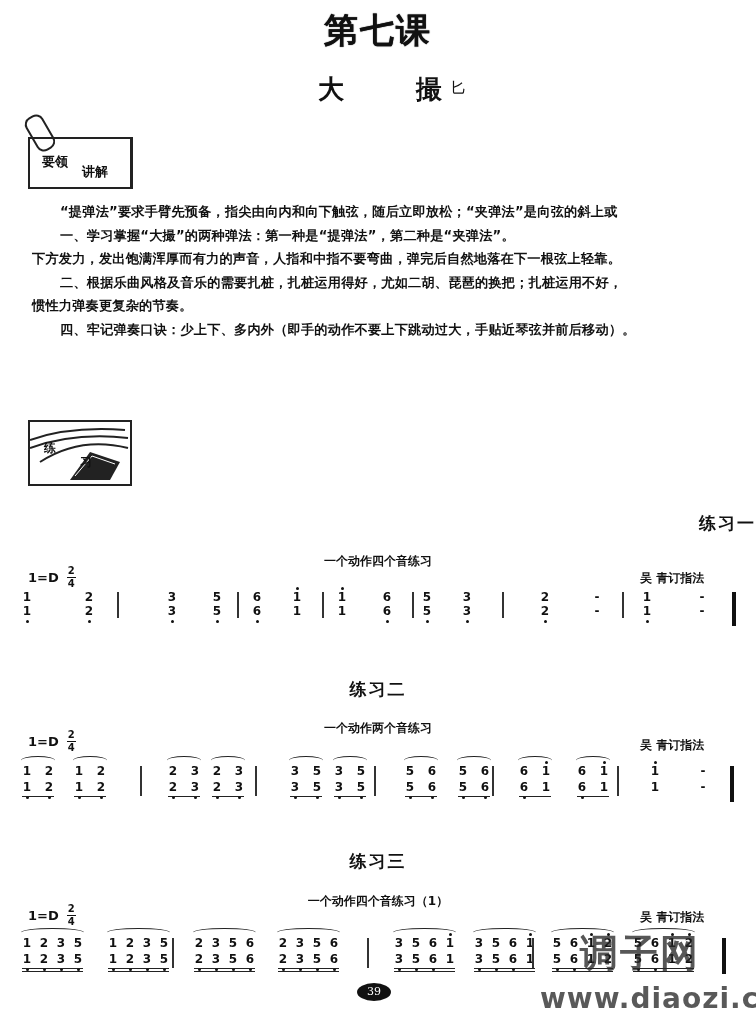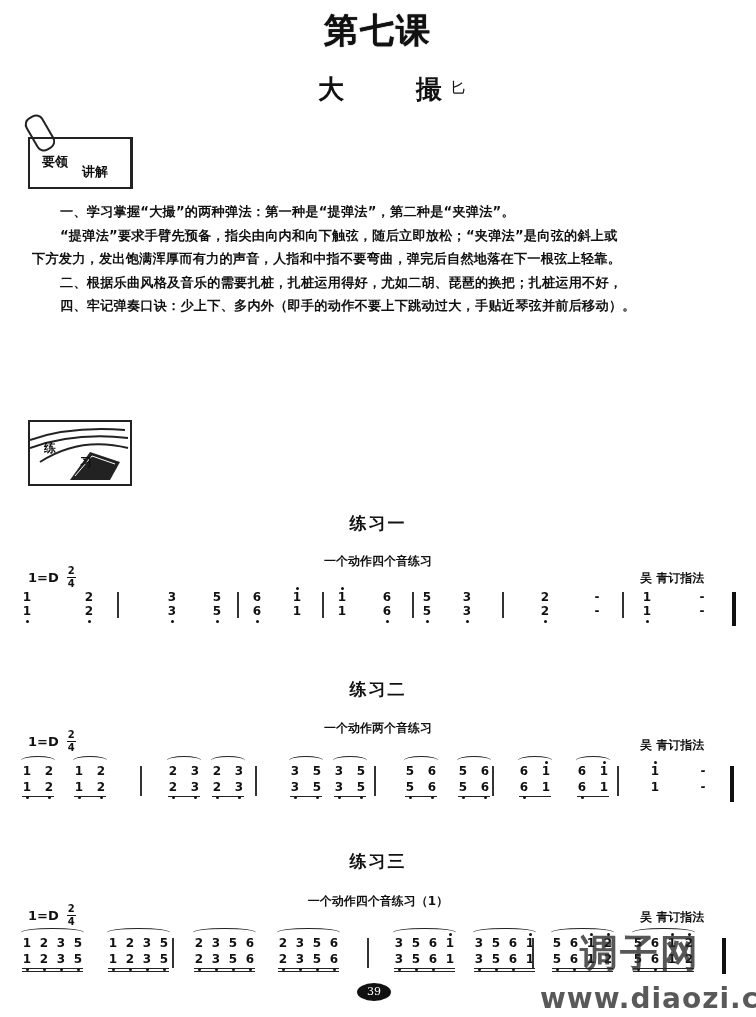--- a/index.html
+++ b/index.html
@@ -55,40 +55,41 @@
   <span class="mark">匕</span>
 </div>
 
 <div class="abs clip"></div>
 <div class="abs tag-box">
   <span class="t1">要领</span>
   <span class="t2">讲解</span>
 </div>
 
 <div class="abs para" style="top:200px;">
+  <p class="ind">“提弹法”要求手臂先预备，指尖由向内和向下触弦，随后立即放松；“夹弹法”是向弦的斜上或</p>
   <p class="ind">一、学习掌握“大撮”的两种弹法：第一种是“提弹法”，第二种是“夹弹法”。</p>
-  <p class="ind">“提弹法”要求手臂先预备，指尖由向内和向下触弦，随后立即放松；“夹弹法”是向弦的斜上或</p>
   <p>下方发力，发出饱满浑厚而有力的声音，人指和中指不要弯曲，弹完后自然地落在下一根弦上轻靠。</p>
   <p class="ind">二、根据乐曲风格及音乐的需要扎桩，扎桩运用得好，尤如二胡、琵琶的换把；扎桩运用不好，</p>
+  <p>惯性力弹奏更复杂的节奏。</p>
   <p class="ind">四、牢记弹奏口诀：少上下、多内外（即手的动作不要上下跳动过大，手贴近琴弦并前后移动）。</p>
 </div>
 
 <div class="abs practice-logo">
   <svg width="100" height="62" viewBox="0 0 100 62">
     <path d="M0 18 Q40 4 95 8" stroke="#222" stroke-width="2" fill="none"></path>
     <path d="M0 26 Q45 10 98 16" stroke="#222" stroke-width="2" fill="none"></path>
     <path d="M10 40 Q50 14 98 26" stroke="#222" stroke-width="2" fill="none"></path>
     <path d="M40 58 L60 30 L90 40 L80 58 Z" fill="#222"></path>
     <path d="M45 54 L62 34 L85 42" stroke="#fff" stroke-width="1" fill="none"></path>
     <text x="14" y="30" font-size="12" font-weight="bold" fill="#111" font-family="DejaVu Sans, sans-serif">练</text>
     <text x="50" y="44" font-size="12" font-weight="bold" fill="#111" font-family="DejaVu Sans, sans-serif">习</text>
   </svg>
 </div>
 
-<div class="abs ex-title" style="top:512px;">练习一</div>
+<div class="abs ex-title" style="top:512px;text-align:right;">练习一</div>
 <div class="abs ex-sub" style="top:553px;">一个动作四个音练习</div>
 <div class="abs key" style="top:566px;">
   <span>1=D</span>
   <span class="frac">
     <span>2</span>
     <span class="line"></span>
     <span>4</span>
   </span>
 </div>
 <div class="abs finger" style="top:570px;">吴 青订指法</div>

